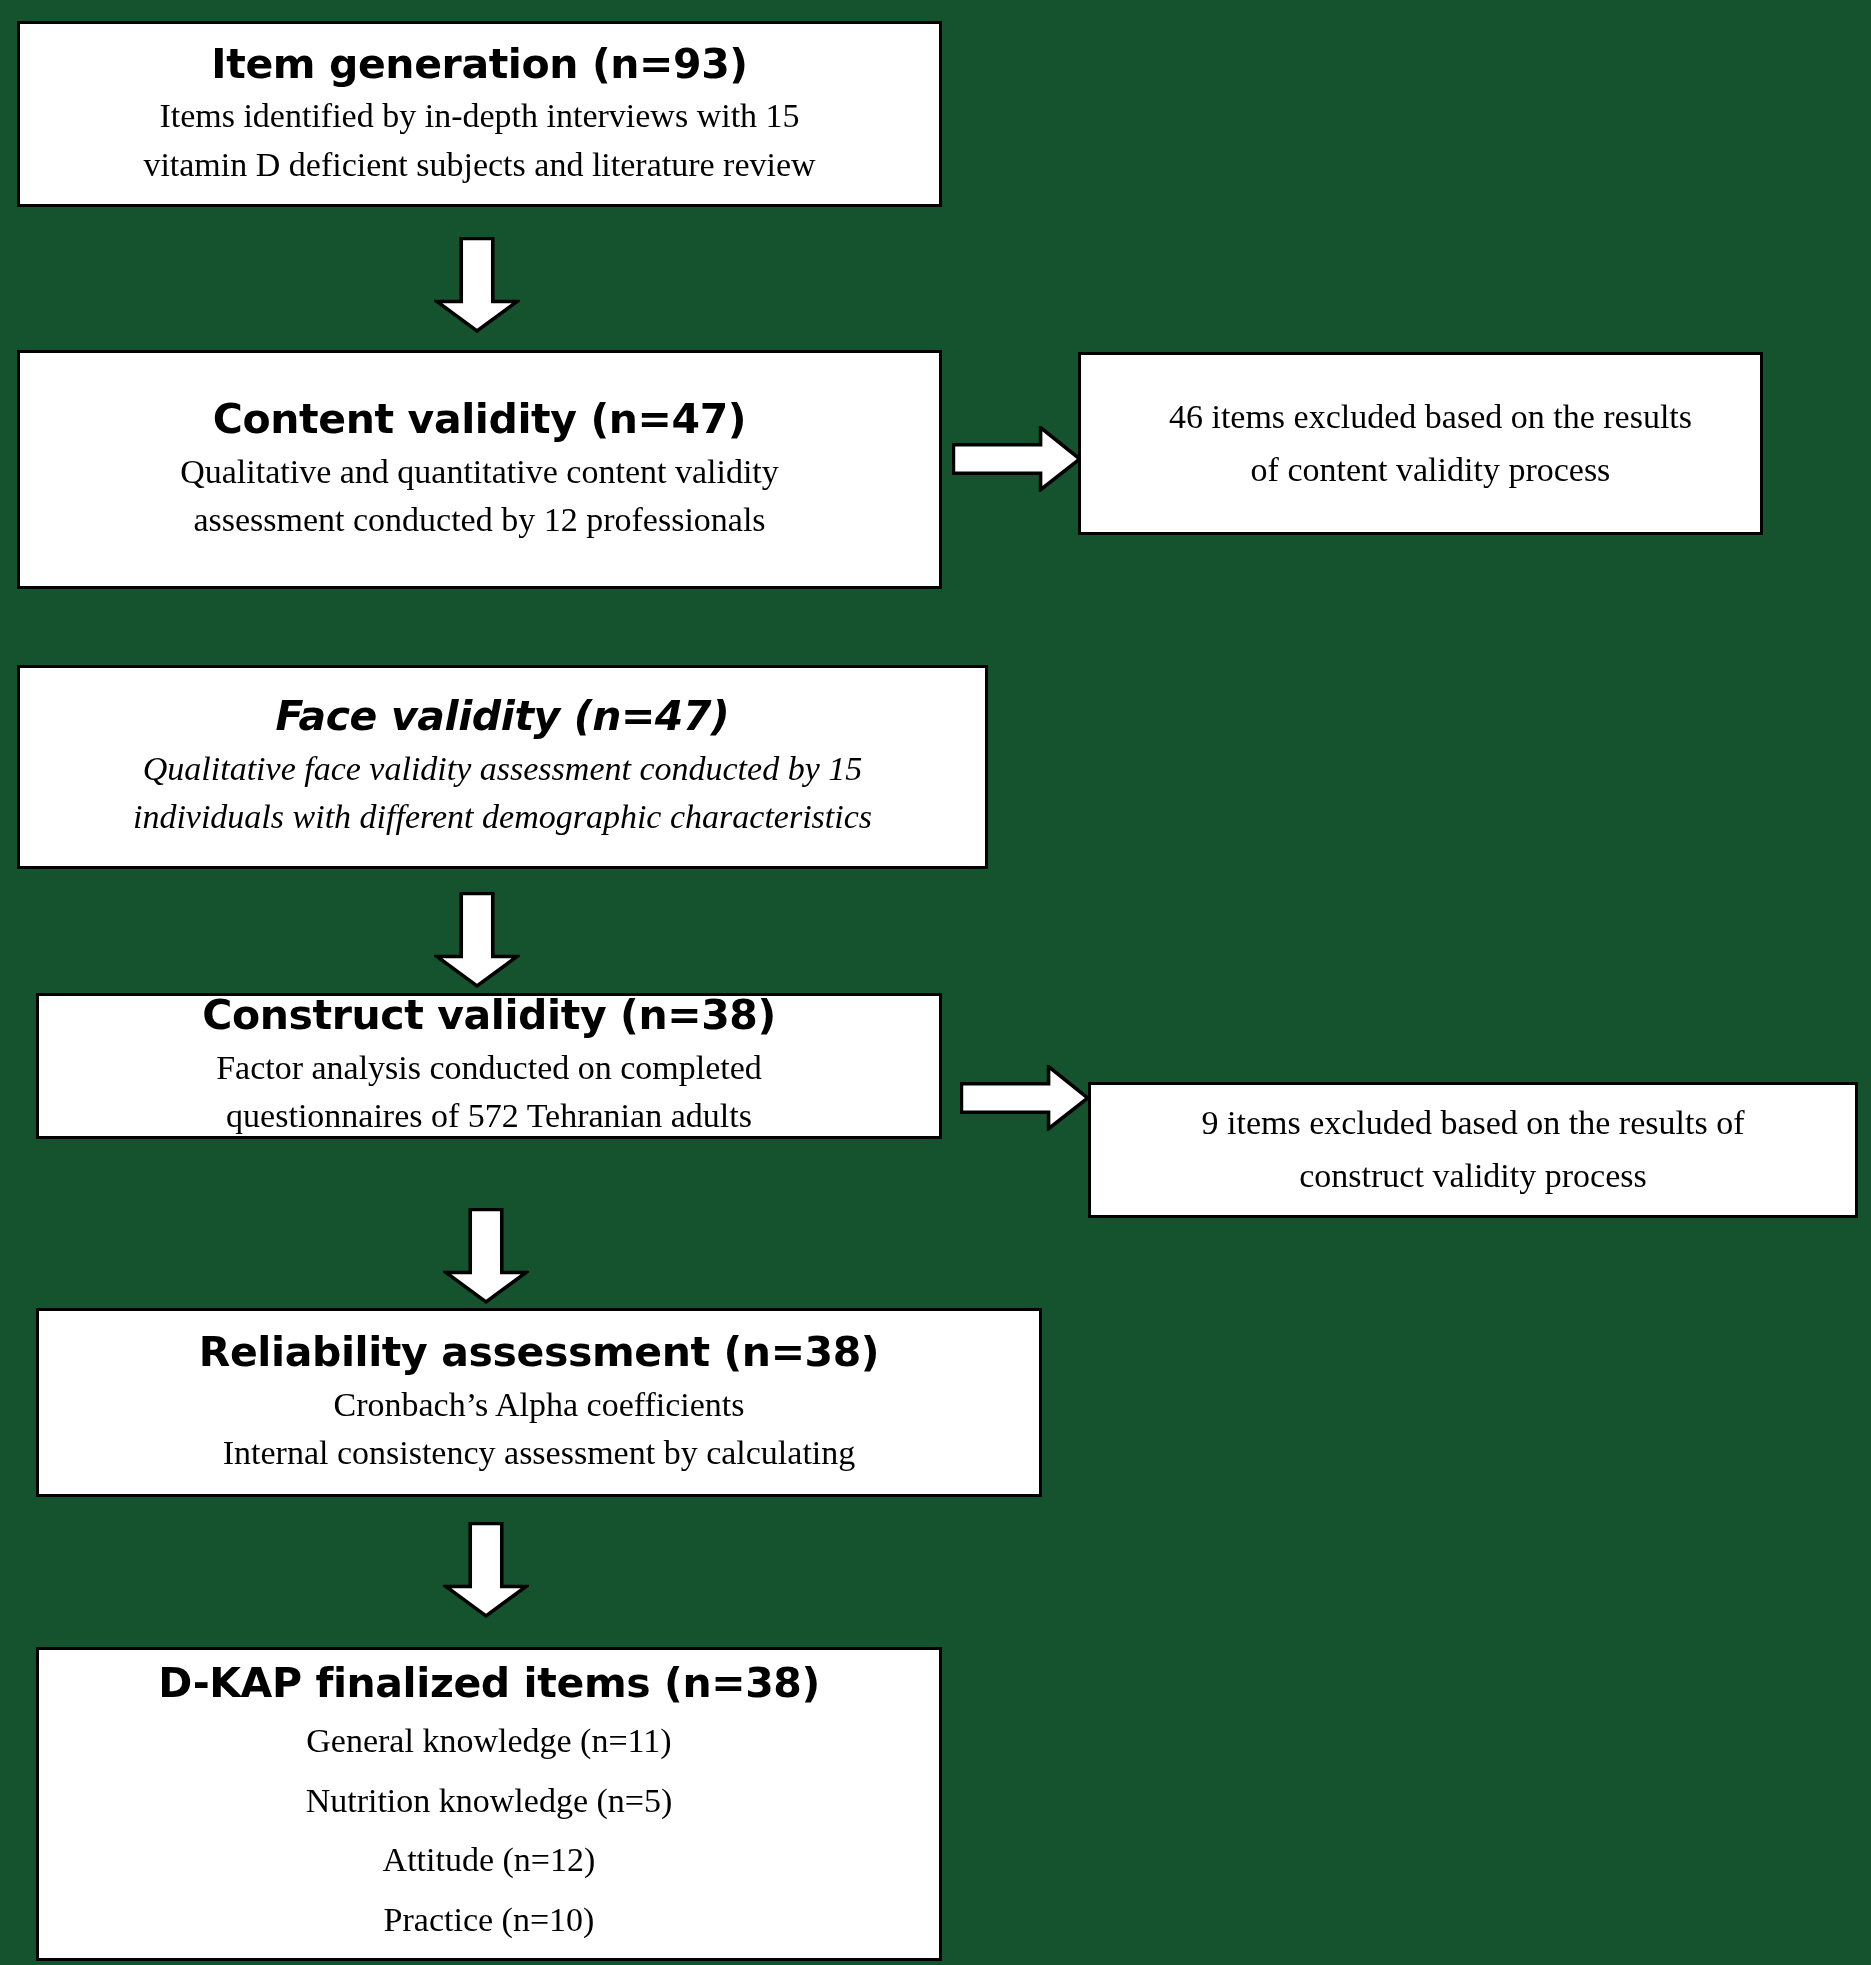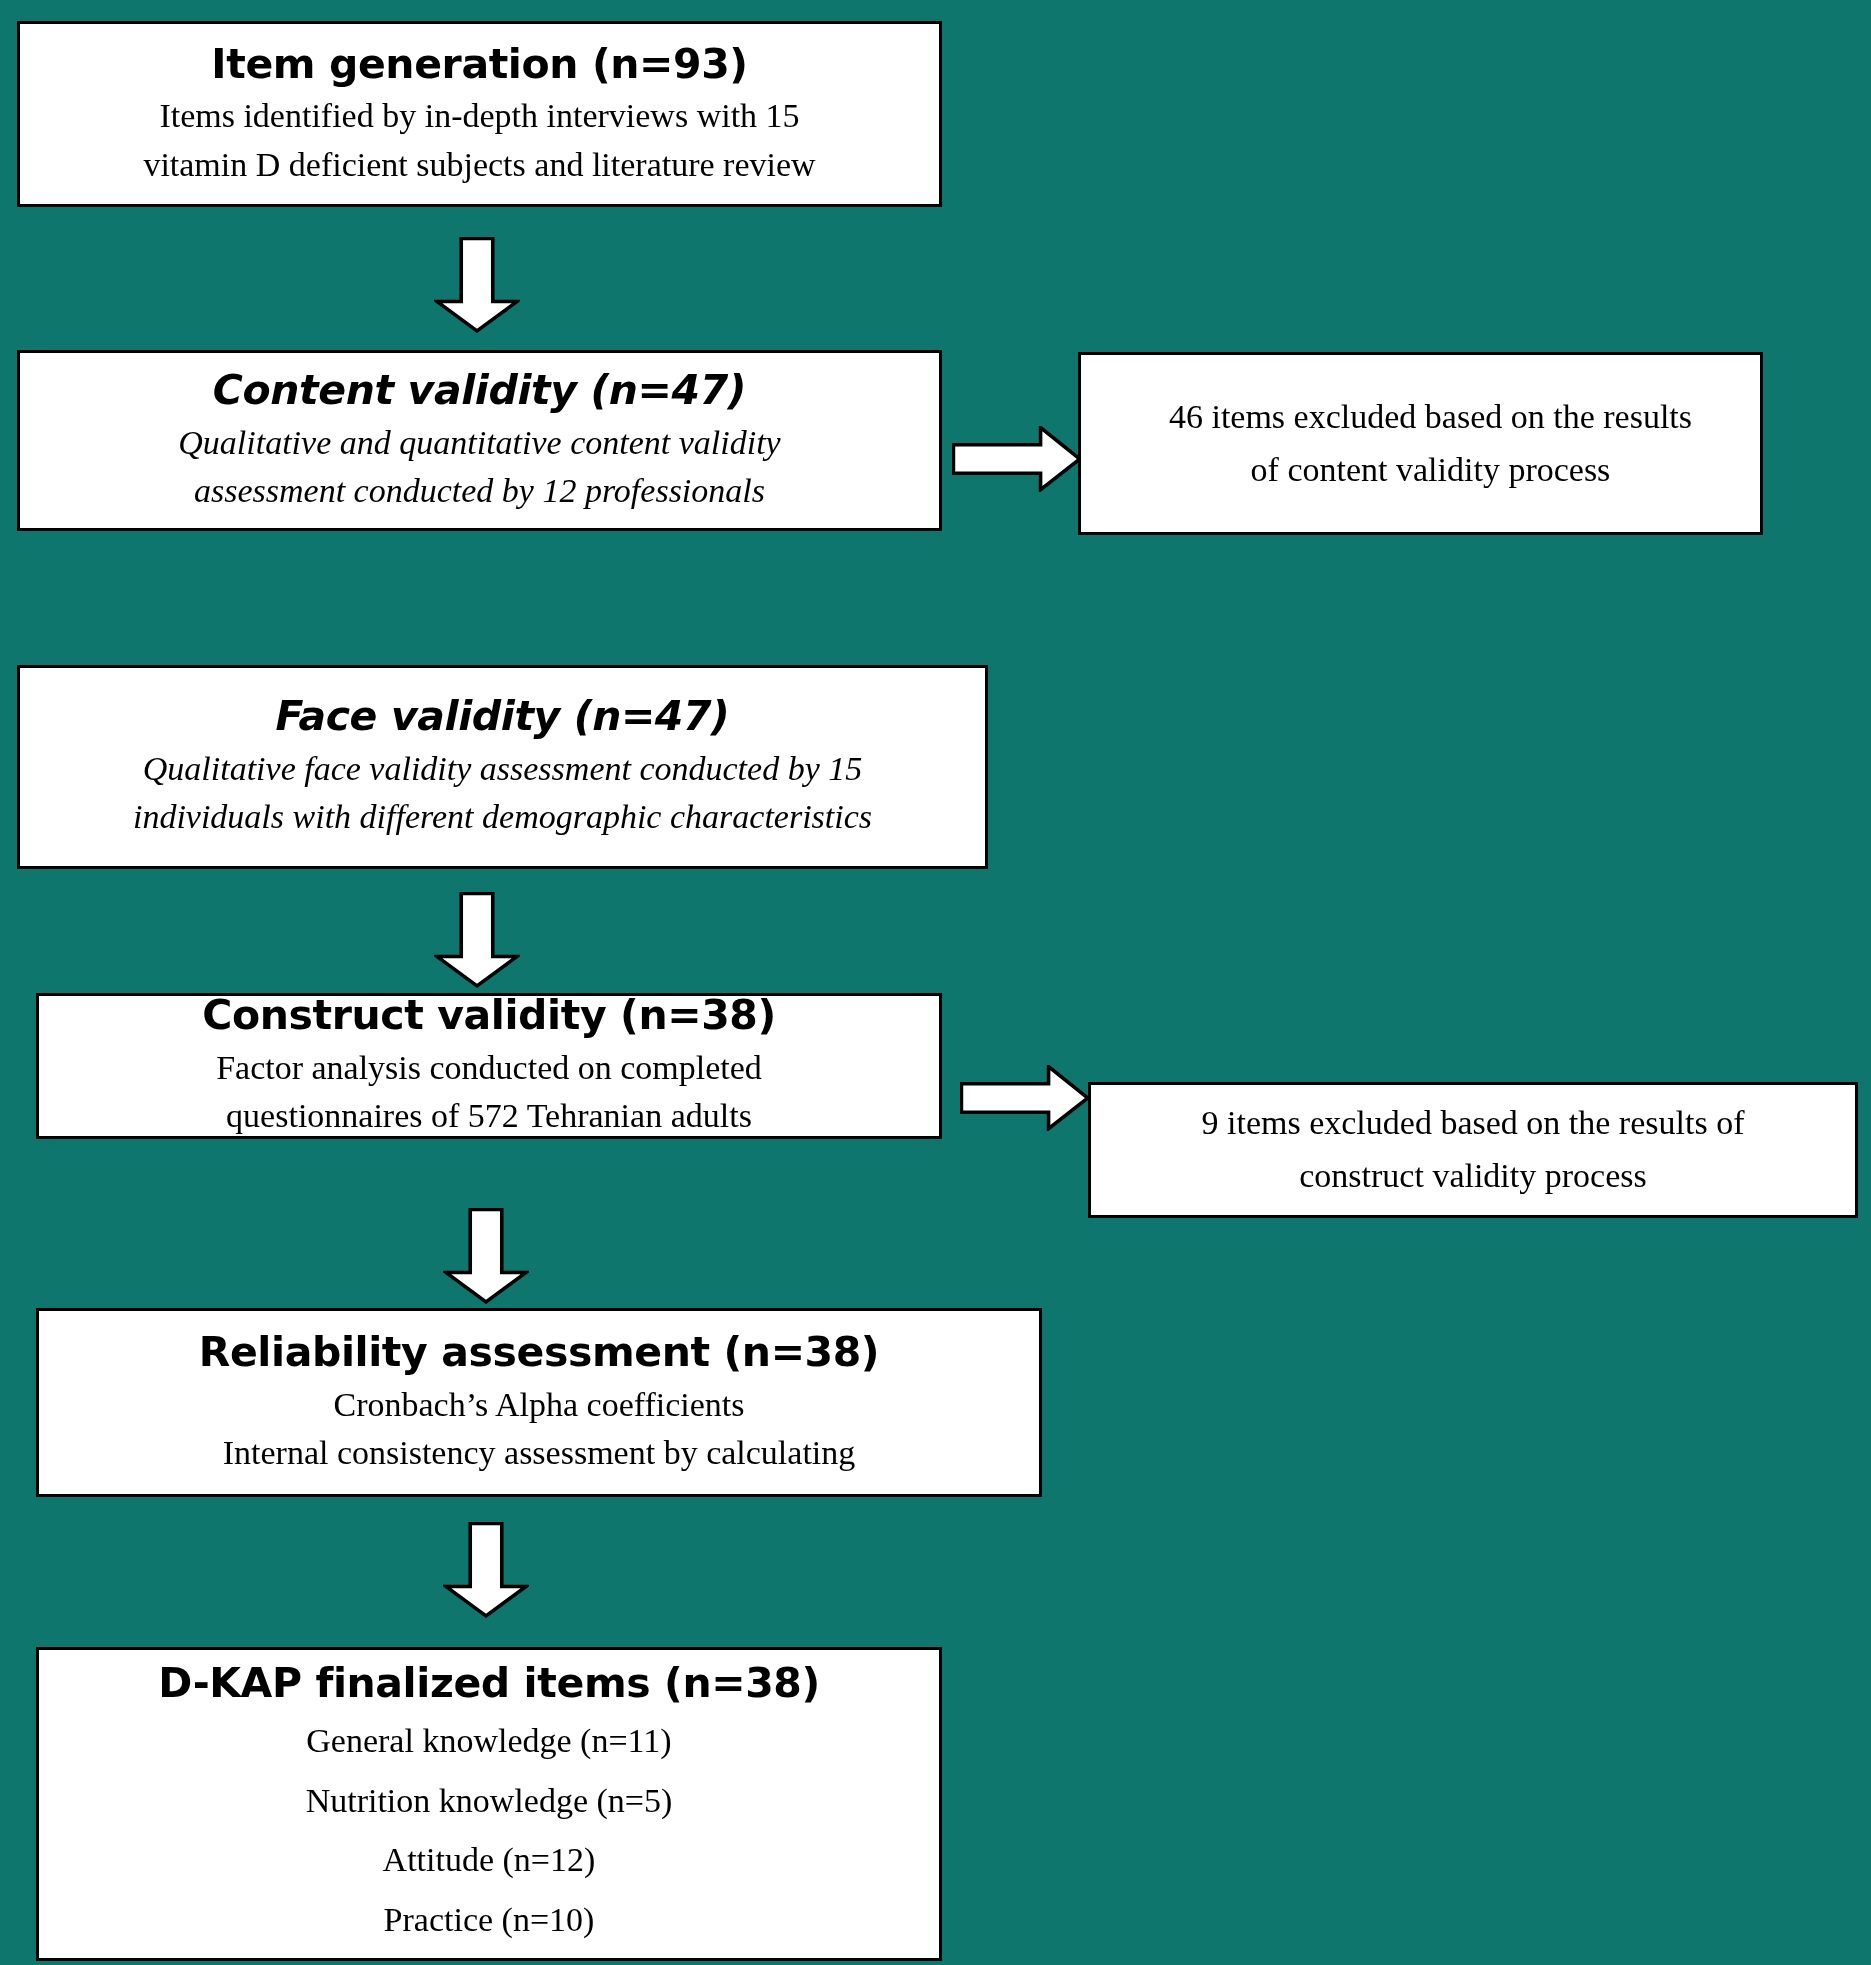--- a/index.html
+++ b/index.html
@@ -4,21 +4,21 @@
 <style>
   html, body {
     margin: 0;
     padding: 0;
     background: #ffffff;
   }
   #canvas {
     position: relative;
     width: 1872px;
     height: 1965px;
-    background: #0f766e;
+    background: #14532d;
     font-family: "Liberation Serif", "DejaVu Serif", serif;
     overflow: hidden;
   }
 
   .box {
     position: absolute;
     box-sizing: border-box;
     border: 3.6px solid #000000;
     background: #ffffff;
     display: flex;
@@ -93,21 +93,21 @@
       <span class="line">vitamin D deficient subjects and literature review</span>
     </div>
   </div>
 
   <div class="arrow-down" style="left:434px; top:237px;">
     <svg width="86" height="96" viewBox="0 0 120 134">
       <polygon points="38,2 82,2 82,90 116,90 60,131 4,90 38,90" fill="#ffffff" stroke="#000000" stroke-width="5" stroke-linejoin="miter"></polygon>
     </svg>
   </div>
 
-  <div class="box" style="left:17px; top:350px; width:925px; height:181px;font-style:italic;">
+  <div class="box" style="left:17px; top:350px; width:925px; height:239px;">
     <div class="box-title">Content validity (n=47)</div>
     <div class="box-body">
       <span class="line">Qualitative and quantitative content validity</span>
       <span class="line">assessment conducted by 12 professionals</span>
     </div>
   </div>
 
   <div class="arrow-right" style="left:952px; top:426px;">
     <svg width="130" height="66" viewBox="0 0 182 92">
       <polygon points="2,26 124,26 124,2 179,46 124,89 124,66 2,66" fill="#ffffff" stroke="#000000" stroke-width="5" stroke-linejoin="miter"></polygon>

